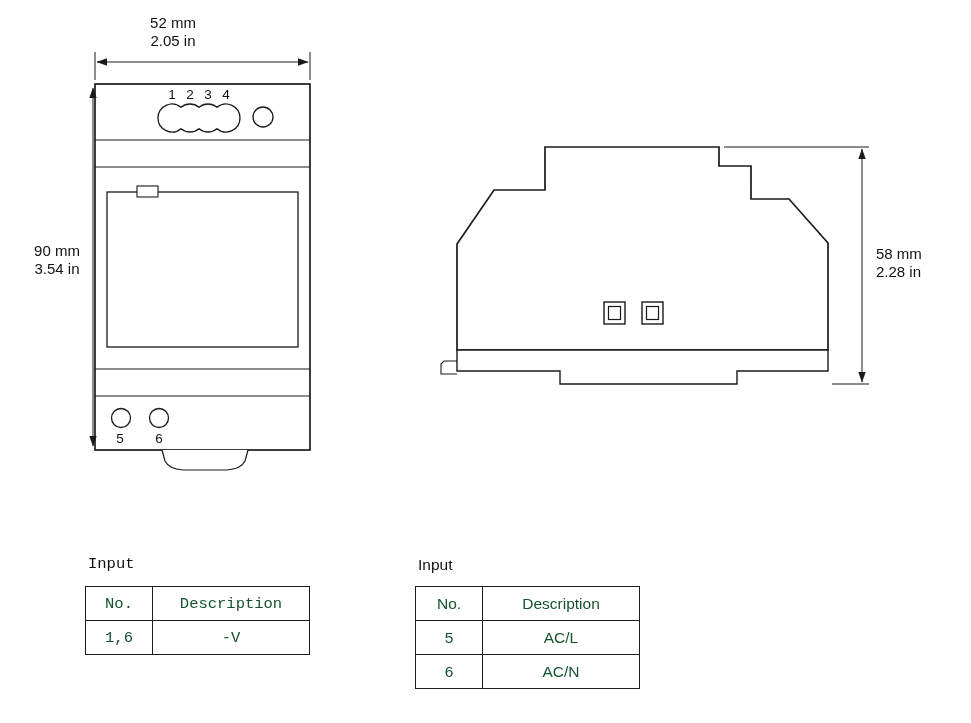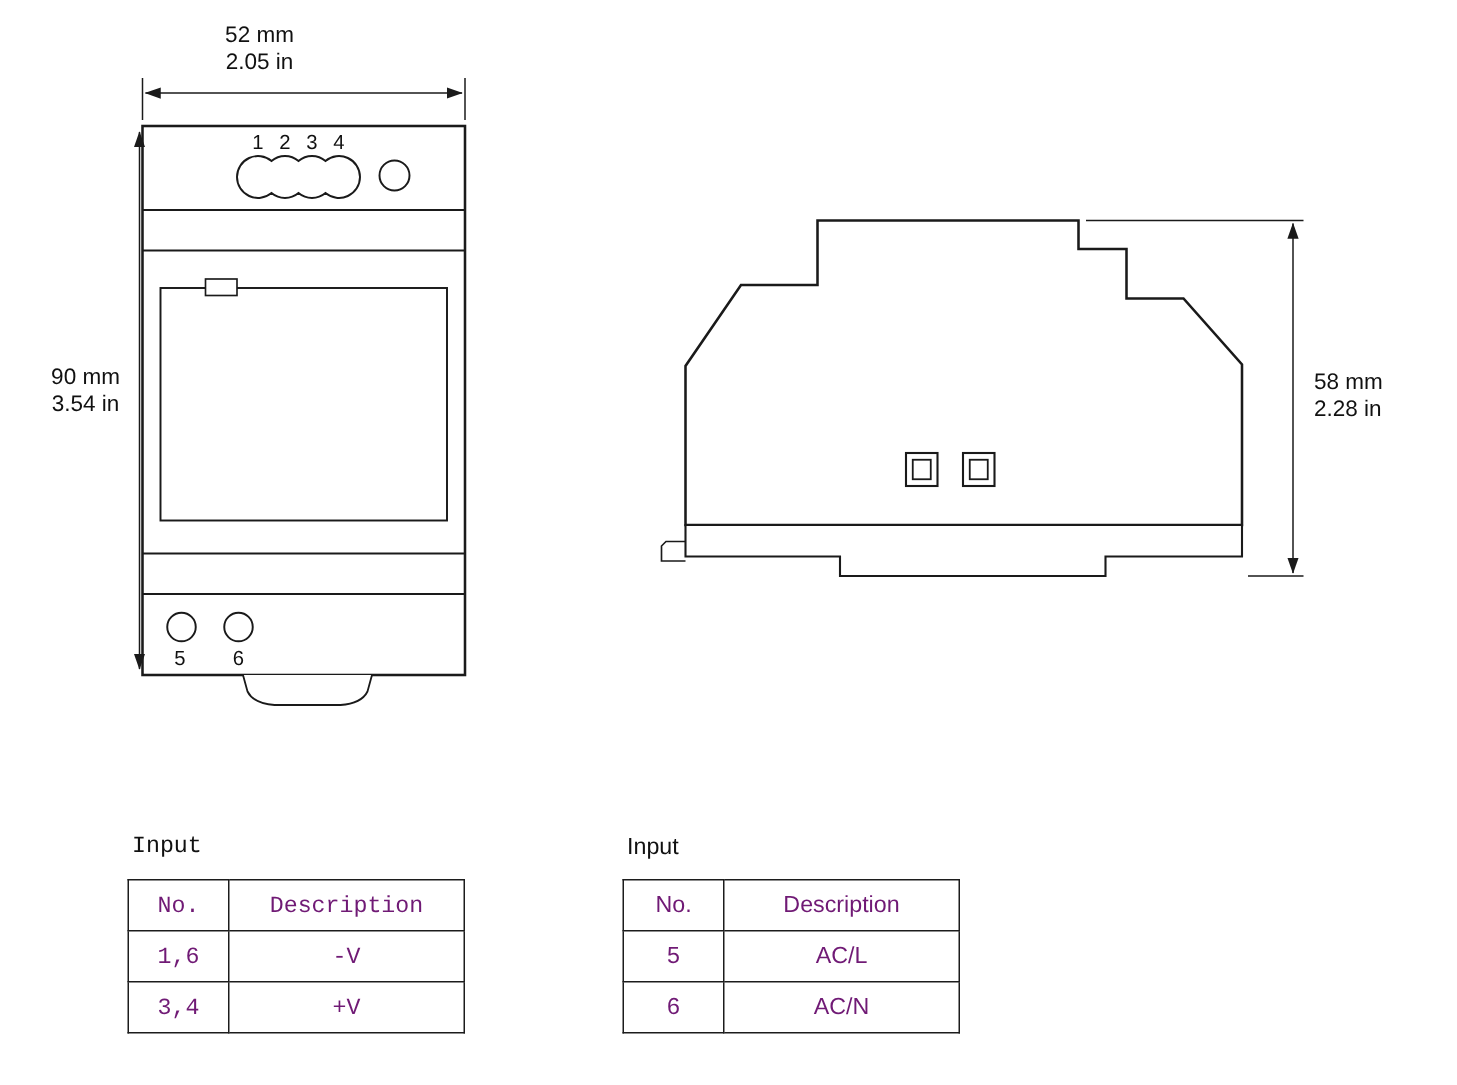--- a/index.html
+++ b/index.html
@@ -28,21 +28,21 @@
     margin: 0 0 13px 3px;
     line-height: 17px;
   }
   table.spec { border-collapse: collapse; background: #ffffff; }
   table.spec th, table.spec td {
     border: 1.5px solid #1c1c1c;
     text-align: center;
     vertical-align: middle;
     font-weight: 400;
     font-size: 15.5px;
-    color: #701a75;
+    color: #14532d;
     padding: 0;
     height: 33px;
   }
   .col-no   { width: 66px; }
   .col-desc { width: 156px; margin-top: 14px; }
 </style>
 </head>
 <body>
 
 <div class="canvas">
@@ -126,24 +126,20 @@
     <table class="spec">
       <tbody>
         <tr>
           <th class="col-no">No.</th>
           <th class="col-desc">Description</th>
         </tr>
         <tr>
           <td>1,6</td>
           <td>-V</td>
         </tr>
-        <tr>
-          <td>3,4</td>
-          <td>+V</td>
-        </tr>
       </tbody>
     </table>
   </div>
 
   <div class="table-block output-block">
     <div class="table-title">Input</div>
     <table class="spec">
       <tbody>
         <tr>
           <th class="col-no">No.</th>

